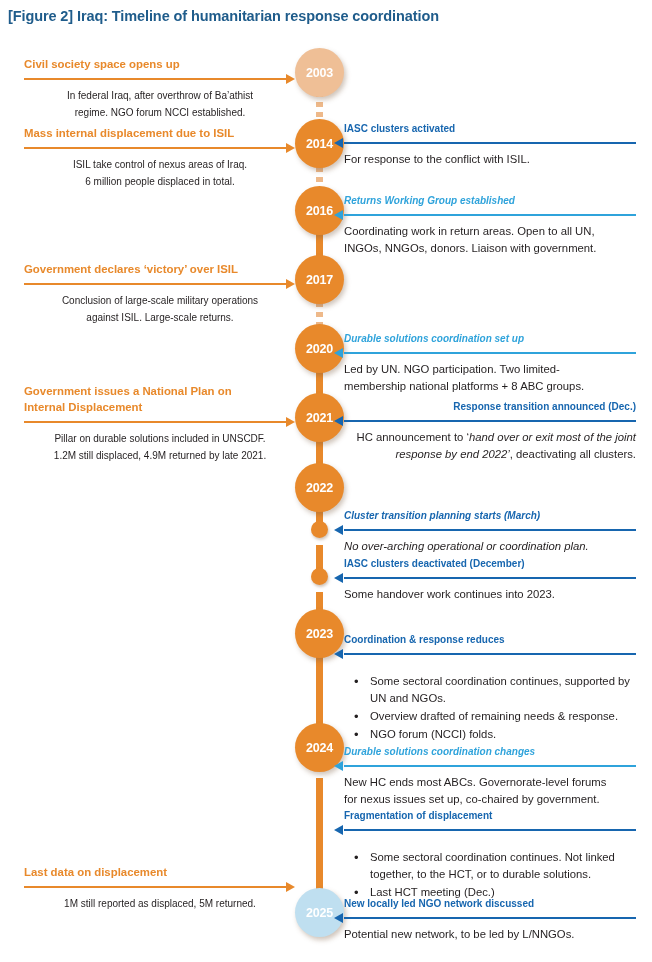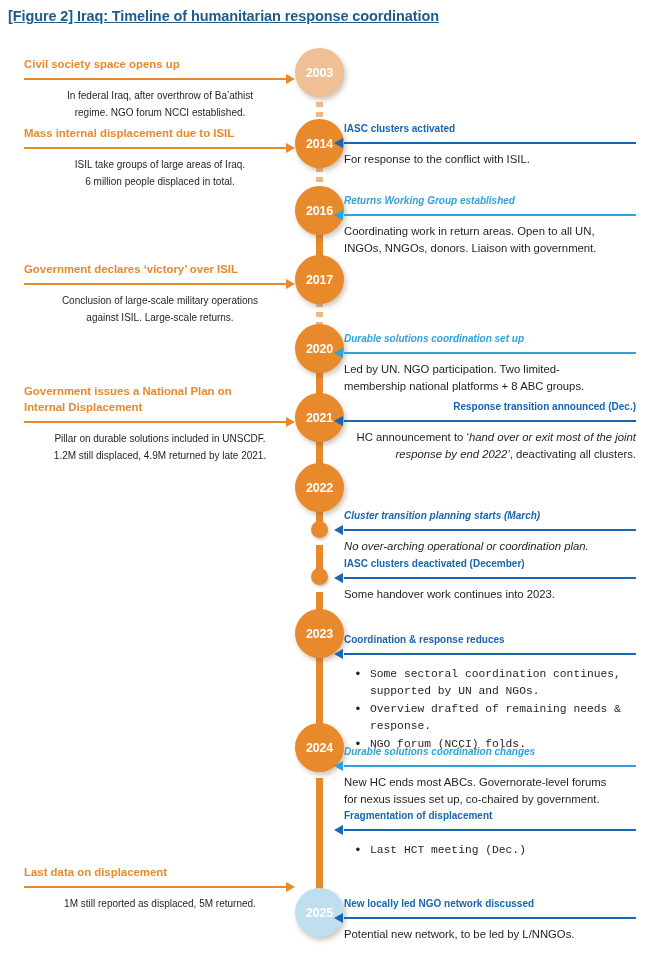--- a/index.html
+++ b/index.html
@@ -18,21 +18,20 @@
 
   #figure-title {
     position: absolute;
     left: 8px;
     top: 8px;
     font-size: 14.5px;
     font-weight: bold;
     color: #1F5C8B;
     letter-spacing: -0.1px;
     white-space: nowrap;
-    text-decoration: underline;
   }
 
   
   #spine-layer {
     position: absolute;
     left: 0; top: 0;
     width: 652px; height: 962px;
   }
   .seg {
     position: absolute;
@@ -146,24 +145,23 @@
   .rule-blue.accent-light .bar { background: #2FA3DB; }
   .rule-blue.accent-light .tail-arrow { border-right-color: #2FA3DB; }
 
   .right-body {
     color: #231F20;
     font-size: 11.3px;
     line-height: 16.5px;
     margin-top: 3px;
   }
   .right-body ul {
-    margin: 7px 0 0 0;
+    margin: 14px 0 0 0;
     padding-left: 26px;
     list-style: none;
-    font-family: Liberation Mono, monospace;
   }
   .right-body li {
     position: relative;
     margin-bottom: 1px;
     line-height: 17px;
   }
   .right-body li:before {
     content: "\2022";
     position: absolute;
     left: -16px;
@@ -249,21 +247,21 @@
   </div>
 </div>
 
 <div class="left-block" style="left:24px;top:125px;width:272px;">
   <div class="left-head">Mass internal displacement due to ISIL</div>
   <div class="rule-orange">
     <div class="bar" style="width:262px;"></div>
     <div class="head-arrow" style="left:262px;"></div>
   </div>
   <div class="left-body">
-    <div>ISIL take groups of large areas of Iraq.</div>
+    <div>ISIL take control of nexus areas of Iraq.</div>
     <div>6 million people displaced in total.</div>
   </div>
 </div>
 
 <div class="left-block" style="left:24px;top:261px;width:272px;">
   <div class="left-head">Government declares ‘victory’ over ISIL</div>
   <div class="rule-orange">
     <div class="bar" style="width:262px;"></div>
     <div class="head-arrow" style="left:262px;"></div>
   </div>
@@ -396,20 +394,21 @@
 </div>
 
 <div class="right-block" style="top:808px;width:292px;">
   <div class="right-head">Fragmentation of displacement</div>
   <div class="rule-blue">
     <div class="bar" style="width:292px;"></div>
     <div class="tail-arrow"></div>
   </div>
   <div class="right-body">
     <ul>
+      <li>Some sectoral coordination continues. Not linked together, to the HCT, or to durable solutions.</li>
       <li>Last HCT meeting (Dec.)</li>
     </ul>
   </div>
 </div>
 
 <div class="right-block" style="top:896px;width:292px;">
   <div class="right-head">New locally led NGO network discussed</div>
   <div class="rule-blue">
     <div class="bar" style="width:292px;"></div>
     <div class="tail-arrow"></div>

